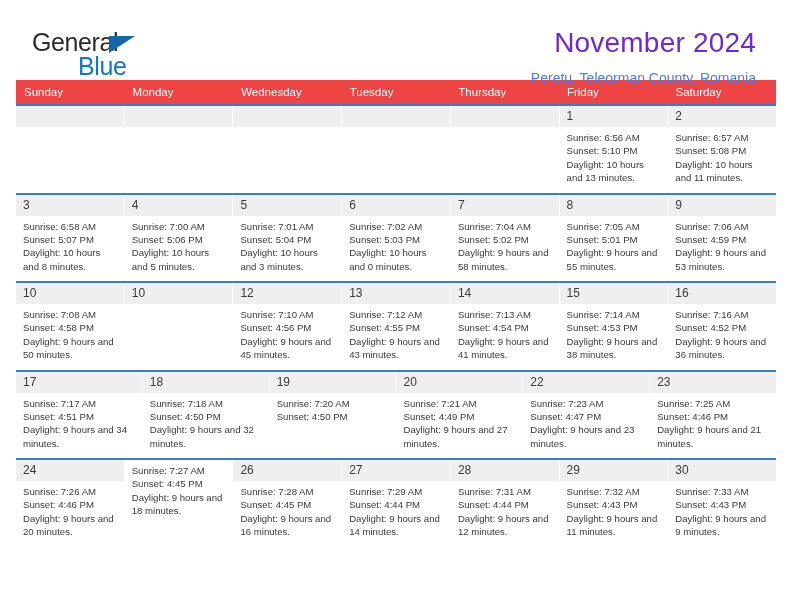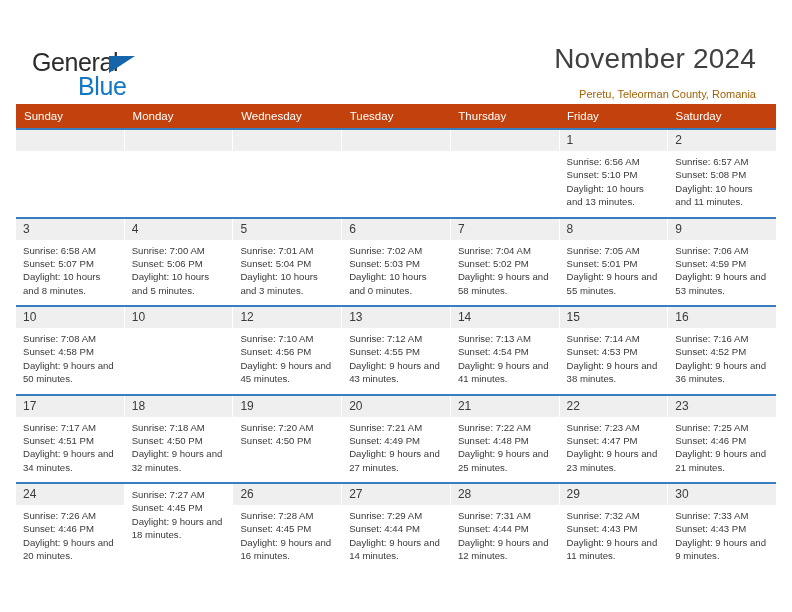--- a/index.html
+++ b/index.html
@@ -17,25 +17,25 @@
   .page {
     width: 792px;
     height: 612px;
     position: relative;
     box-sizing: border-box;
   }
 
   
   .top {
     display: flex;
-    align-items: flex-end;
+    align-items: center;
     justify-content: space-between;
     padding: 32px 36px 0 32px;
     box-sizing: border-box;
-    height: 104px;
+    height: 80px;
   }
   .brand {
     position: relative;
     width: 140px;
     height: 56px;
     flex: 0 0 auto;
   }
   .brand-general {
     font-size: 25px;
     color: #2b2b2b;
@@ -63,41 +63,41 @@
   }
 
   .titles {
     text-align: right;
     flex: 0 0 auto;
     padding-top: 2px;
   }
   .cal-title {
     font-size: 28px;
     font-weight: normal;
-    color: #404040;
+    color: #6d28d9;
     line-height: 34px;
     letter-spacing: 0.2px;
   }
   .cal-subtitle {
-    font-size: 11px;
-    color: #a16207;
+    font-size: 14px;
+    color: #3b82f6;
     line-height: 20px;
     margin-top: 8px;
     margin-left: 48px;
   }
 
   
   .calendar {
     margin: 0 16px;
     width: 760px;
     box-sizing: border-box;
   }
   .weekdays {
     display: flex;
-    background: #c2410c;
+    background: #ef4444;
   }
   .weekday {
     flex: 1 1 0;
     color: #ffffff;
     font-size: 11.5px;
     padding: 5px 0 5px 8px;
     box-sizing: border-box;
     line-height: 14px;
   }
 
@@ -341,28 +341,20 @@
           </div>
           <div class="day">
             <div class="daynum">20</div>
             <div class="info">
               <div>Sunrise: 7:21 AM</div>
               <div>Sunset: 4:49 PM</div>
               <div class="daylight">Daylight: 9 hours and 27 minutes.</div>
             </div>
           </div>
           <div class="day">
-            <div class="daynum">21</div>
-            <div class="info">
-              <div>Sunrise: 7:22 AM</div>
-              <div>Sunset: 4:48 PM</div>
-              <div class="daylight">Daylight: 9 hours and 25 minutes.</div>
-            </div>
-          </div>
-          <div class="day">
             <div class="daynum">22</div>
             <div class="info">
               <div>Sunrise: 7:23 AM</div>
               <div>Sunset: 4:47 PM</div>
               <div class="daylight">Daylight: 9 hours and 23 minutes.</div>
             </div>
           </div>
           <div class="day">
             <div class="daynum">23</div>
             <div class="info">

